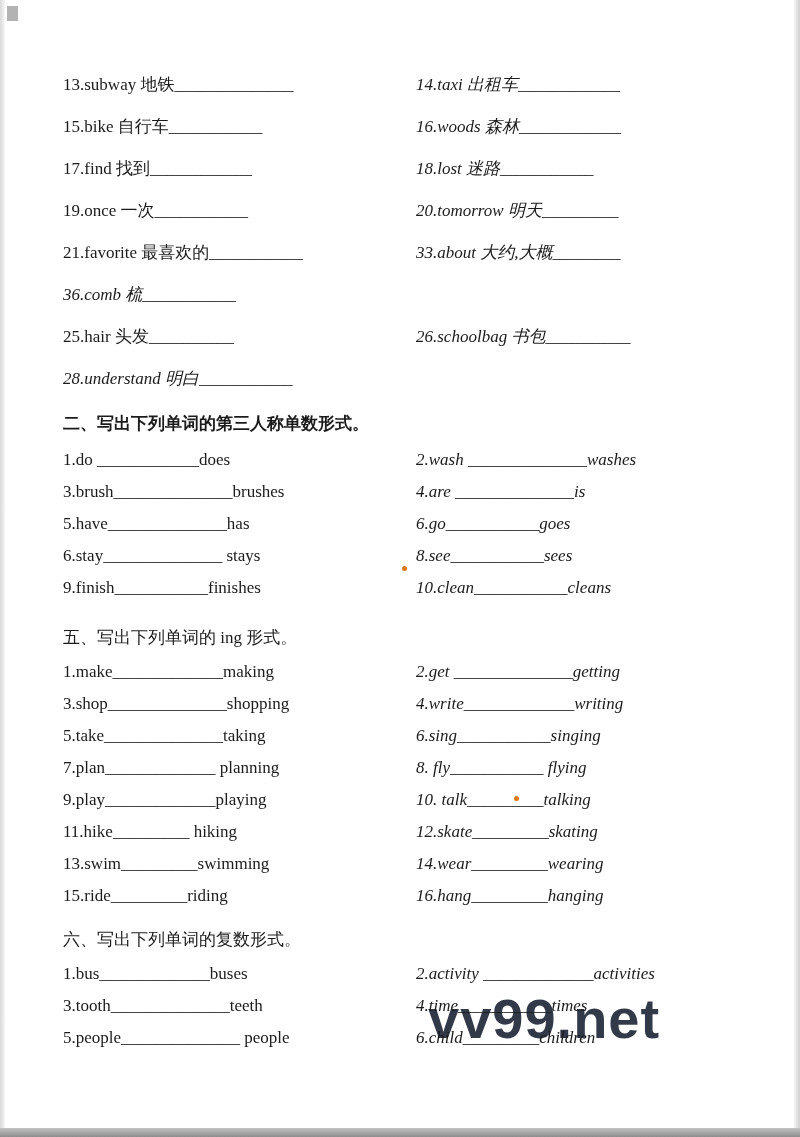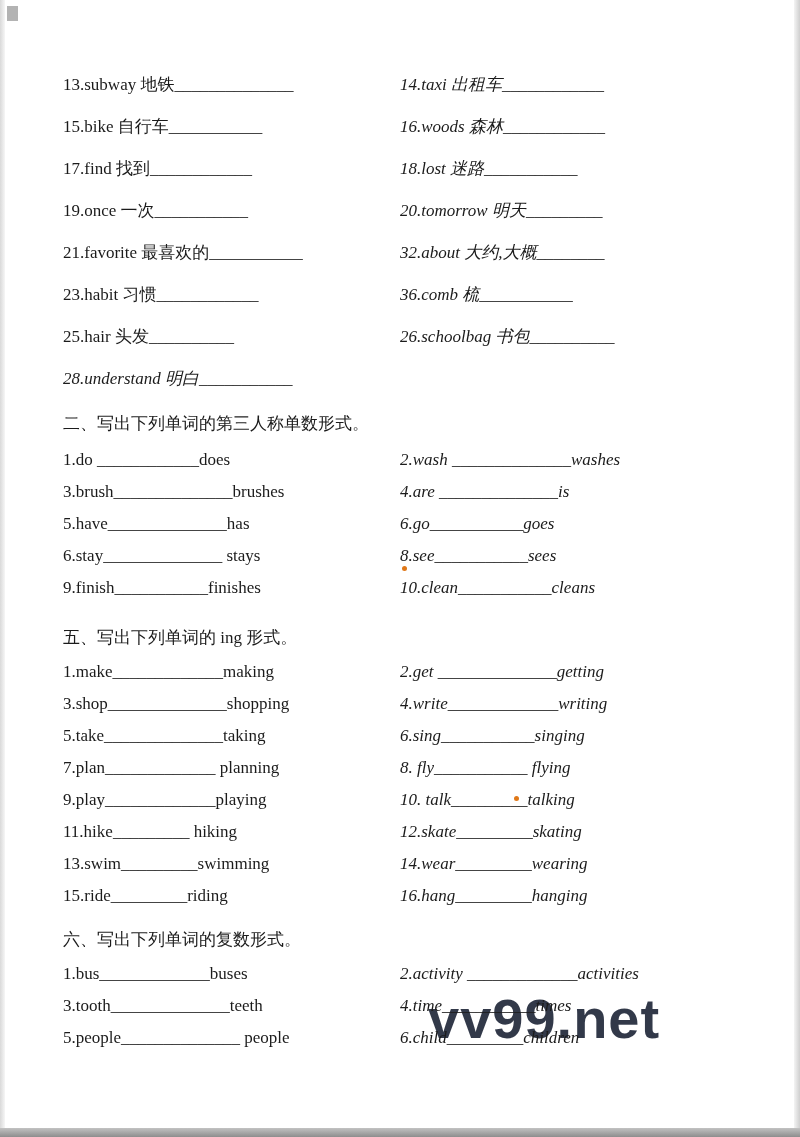--- a/index.html
+++ b/index.html
@@ -41,28 +41,28 @@
     white-space: nowrap;
     pointer-events: none;
   }
   .content {
     position: absolute;
     left: 63px; top: 64px;
     width: 700px;
     z-index: 1;
     font-size: 17px;
   }
-  .row { display: flex; white-space: nowrap; }
+  .row { display: flex; white-space: nowrap; gap: 16px; }
   .cell { display: block; }
   .cell:first-child { flex: 0 0 337px; width: 337px; overflow: hidden; }
   .cell:last-child { flex: 1 1 auto; overflow: hidden; font-style: italic; }
   .row-tall { height: 42px; line-height: 42px; }
   .row-normal { height: 32px; line-height: 32px; }
   .section-title { font-size: 17px; white-space: nowrap; }
-  .section:nth-child(2) .section-title { margin-top: 4px; height: 40px; line-height: 40px; }
+  .section:nth-child(2) .section-title { margin-top: 4px; height: 40px; line-height: 40px; font-weight: bold; }
   .section:nth-child(3) .section-title { margin-top: 16px; height: 36px; line-height: 36px; }
   .section:nth-child(4) .section-title { margin-top: 10px; height: 36px; line-height: 36px; }
   .dot {
     position: absolute; width: 5px; height: 5px; border-radius: 50%;
     z-index: 2;
   }
   .dot1 { left: 402px; top: 566px; }
   .dot2 { left: 514px; top: 796px; }
 </style>
 </head>
@@ -87,24 +87,23 @@
         <div class="row row-tall">
           <span class="cell">17.find 找到____________</span>
           <span class="cell">18.lost 迷路___________</span>
         </div>
         <div class="row row-tall">
           <span class="cell">19.once 一次___________</span>
           <span class="cell">20.tomorrow 明天_________</span>
         </div>
         <div class="row row-tall">
           <span class="cell">21.favorite 最喜欢的___________</span>
-          <span class="cell">32.about 大约,大概________</span>
+          <span class="cell">33.about 大约,大概________</span>
         </div>
         <div class="row row-tall">
-          <span class="cell">23.habit 习惯____________</span>
           <span class="cell">36.comb 梳___________</span>
         </div>
         <div class="row row-tall">
           <span class="cell">25.hair 头发__________</span>
           <span class="cell">26.schoolbag 书包__________</span>
         </div>
         <div class="row row-tall">
           <span class="cell">28.understand 明白___________</span>
         </div>
       </div>

